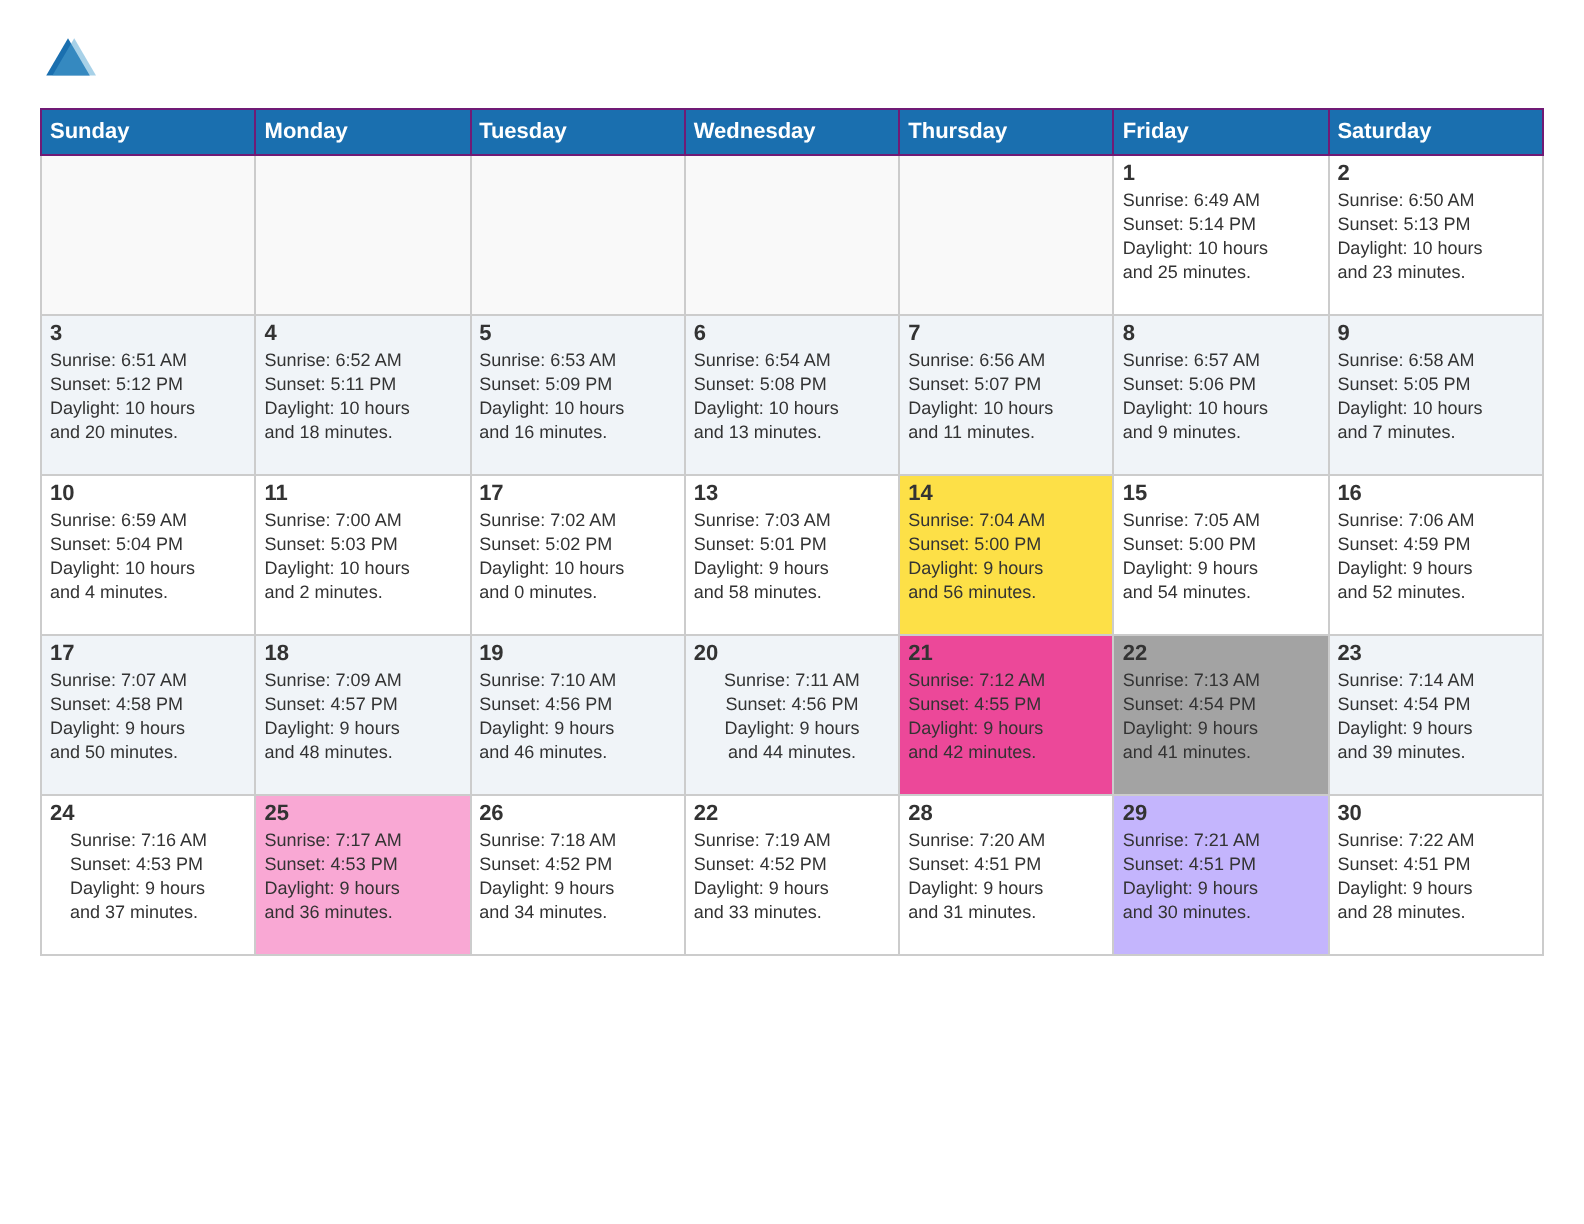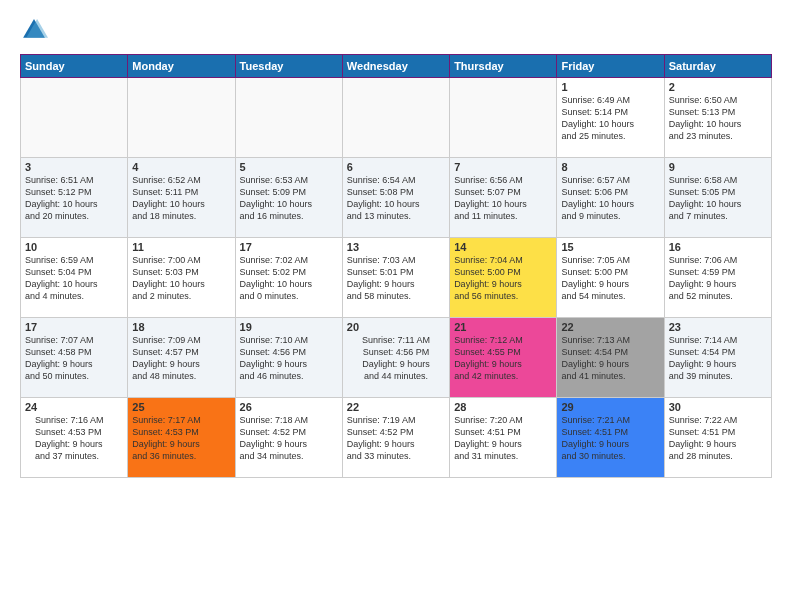--- a/index.html
+++ b/index.html
@@ -304,21 +304,21 @@
           </td>
         </tr>
         <tr>
           <td style="background: rgb(255, 255, 255);">
             <span class="day-number">24</span>
             <div class="day-info" style="white-space: pre-line; margin-left: 10px;">Sunrise: 7:16 AM
 Sunset: 4:53 PM
 Daylight: 9 hours
 and 37 minutes.</div>
           </td>
-          <td style="background: #f97316;">
+          <td style="background: #f9a8d4;">
             <span class="day-number">25</span>
             <div class="day-info" style="white-space: pre-line;">Sunrise: 7:17 AM
 Sunset: 4:53 PM
 Daylight: 9 hours
 and 36 minutes.</div>
           </td>
           <td style="background: rgb(255, 255, 255);">
             <span class="day-number">26</span>
             <div class="day-info" style="white-space: pre-line;">Sunrise: 7:18 AM
 Sunset: 4:52 PM
@@ -332,21 +332,21 @@
 Daylight: 9 hours
 and 33 minutes.</div>
           </td>
           <td style="background: rgb(255, 255, 255);">
             <span class="day-number">28</span>
             <div class="day-info" style="white-space: pre-line;">Sunrise: 7:20 AM
 Sunset: 4:51 PM
 Daylight: 9 hours
 and 31 minutes.</div>
           </td>
-          <td style="background: #3b82f6;">
+          <td style="background: #c4b5fd;">
             <span class="day-number">29</span>
             <div class="day-info" style="white-space: pre-line;">Sunrise: 7:21 AM
 Sunset: 4:51 PM
 Daylight: 9 hours
 and 30 minutes.</div>
           </td>
           <td style="background: rgb(255, 255, 255);">
             <span class="day-number">30</span>
             <div class="day-info" style="white-space: pre-line;">Sunrise: 7:22 AM
 Sunset: 4:51 PM

